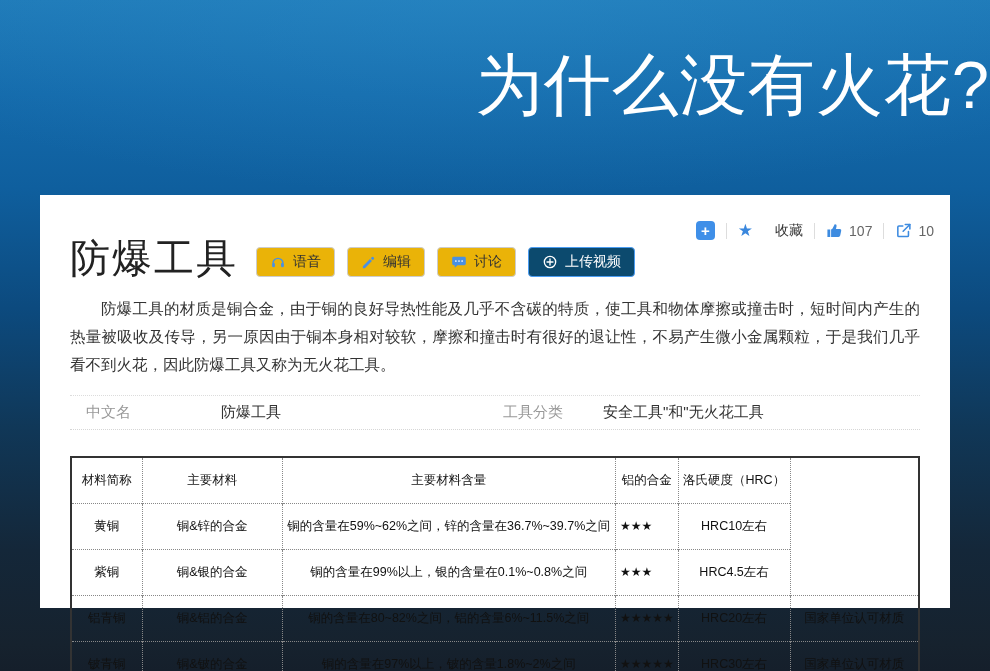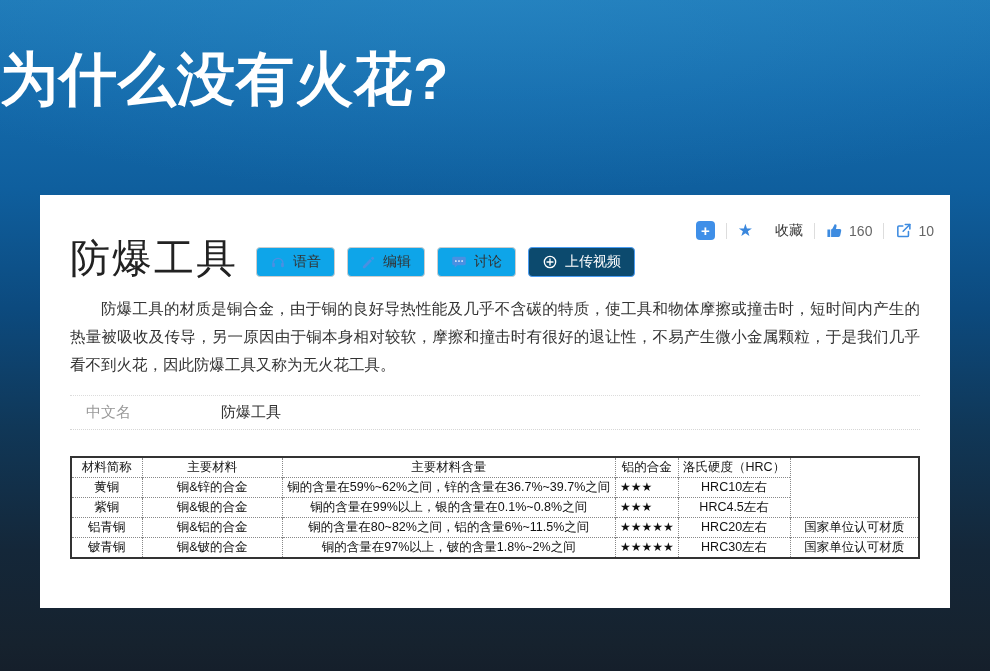--- a/index.html
+++ b/index.html
@@ -8,22 +8,22 @@
     font-family:"Liberation Sans","DejaVu Sans",sans-serif;
   }
   .slide{
     position:relative;width:990px;height:671px;
     background:
       radial-gradient(ellipse 120% 55% at 50% -5%, rgba(47,144,204,.45), rgba(0,0,0,0) 62%),
       linear-gradient(180deg,#1e79b7 0%,#146aab 14%,#0f5f9e 28%,#0c4a7e 46%,#103757 64%,#142739 82%,#16222e 96%,#151f2b 100%);
   }
   .slide-title{
     position:absolute;top:46px;left:0;width:100%;
-    text-align:left;color:#ffffff;
-    font-size:58px;font-weight:700;letter-spacing:1px;line-height:1.15;
+    text-align:right;color:#ffffff;
+    font-size:67px;font-weight:400;letter-spacing:1px;line-height:1.15;
   }
   .card{
     position:absolute;left:40px;top:195px;width:910px;height:413px;
     background:#ffffff;box-sizing:border-box;padding:0 30px;
   }
   
   .actions{
     position:absolute;top:26px;right:16px;
     display:flex;align-items:center;gap:11px;
     font-size:14px;color:#555;
@@ -39,21 +39,21 @@
   .act .lbl{color:#333;padding-left:16px;}
   .act .num{color:#666;}
   .blue-ic{color:#3d8be0;display:flex;align-items:center;}
   
   .header-row{display:flex;align-items:center;padding-top:40px;}
   .entry-title{
     font-size:40px;font-weight:400;color:#222;margin:0;letter-spacing:2px;line-height:1.15;
   }
   .btns{display:flex;gap:12px;margin-left:18px;margin-top:8px;}
   .btn{
-    height:30px;padding:0 13px;border:1px solid #ccc;border-radius:4px;background:#0ea5e9;
+    height:30px;padding:0 13px;border:1px solid #ccc;border-radius:4px;background:#eab308;
     display:flex;align-items:center;gap:7px;font-size:14px;color:#333;cursor:pointer;
     box-sizing:border-box;white-space:nowrap;
   }
   .btn .ic{color:#4a90e2;display:flex;align-items:center;}
   .btn.primary{background:#0c4a6e;border-color:#4a9cf2;color:#fff;}
   .btn.primary .ic{color:#fff;}
   
   .summary{
     margin-top:14px;font-size:15.5px;line-height:1.82;color:#333;
     text-indent:2em;text-align:justify;
@@ -64,21 +64,21 @@
   .info-pair{display:flex;width:50%;box-sizing:border-box;}
   .info-label{color:#999;flex:0 0 135px;}
   .info-pair.right .info-label{flex:0 0 100px;}
   .info-value{color:#333;}
   
   .mtable{
     margin-top:26px;width:100%;border-collapse:collapse;table-layout:fixed;
     font-size:12.5px;color:#111;border:2px solid #333;
   }
   .mtable th,.mtable td{
-    padding:1px 4px;font-weight:400;height:17px;line-height:1.3;
+    padding:14px 4px;font-weight:400;height:17px;line-height:1.3;
     white-space:nowrap;overflow:hidden;
     border-left:1px dotted #888;border-top:1px dotted #888;
   }
   .mtable tr:first-child th{border-top:none;}
   .mtable th:first-child,.mtable td:first-child{border-left:none;}
   .mtable th{text-align:center;}
   .mtable td{text-align:center;}
   .mtable td.l{text-align:center;}
   .mtable td.stars{text-align:left;letter-spacing:0;font-size:12px;}
 </style>
@@ -100,21 +100,21 @@
         <span class="star-glyph">★</span>
         <span class="lbl">收藏</span>
       </div>
       <div class="vdiv"></div>
       <div class="act">
         <span class="blue-ic">
           <svg width="17" height="17" viewBox="0 0 24 24" fill="currentColor">
               <path d="M2 10.5h4V21H2zM7.2 21h10.4a2.5 2.5 0 0 0 2.45-2l1.45-6.8A2 2 0 0 0 19.55 9.8H14.1l.85-4.2A2.1 2.1 0 0 0 12.9 3.1L12.3 3 9 9.7l-1.8.8z"></path>
             </svg>
         </span>
-        <span class="num">160</span>
+        <span class="num">107</span>
       </div>
       <div class="vdiv"></div>
       <div class="act">
         <span class="blue-ic">
           <svg width="17" height="17" viewBox="0 0 24 24" fill="none" stroke="currentColor" stroke-width="2.2" stroke-linecap="round" stroke-linejoin="round">
               <path d="M19 13.5V19a1.6 1.6 0 0 1-1.6 1.6H5.6A1.6 1.6 0 0 1 4 19V7.2a1.6 1.6 0 0 1 1.6-1.6H11"></path>
               <path d="M14.5 3.5H21v6.5"></path>
               <path d="M21 3.5l-9.5 9.5"></path>
             </svg>
         </span>
@@ -167,20 +167,24 @@
     </div>
 
     <p class="summary">防爆工具的材质是铜合金，由于铜的良好导热性能及几乎不含碳的特质，使工具和物体摩擦或撞击时，短时间内产生的热量被吸收及传导，另一原因由于铜本身相对较软，摩擦和撞击时有很好的退让性，不易产生微小金属颗粒，于是我们几乎看不到火花，因此防爆工具又称为无火花工具。</p>
 
     <div class="infobox">
       <div class="info-row">
         <div class="info-pair">
           <span class="info-label">中文名</span>
           <span class="info-value">防爆工具</span>
         </div>
+        <div class="info-pair right">
+          <span class="info-label">工具分类</span>
+          <span class="info-value">安全工具"和"无火花工具</span>
+        </div>
       </div>
     </div>
 
     <table class="mtable">
       <colgroup>
         <col style="width:8.4%">
           <col style="width:16.5%">
           <col style="width:39.3%">
         <col style="width:7.4%">
           <col style="width:13.2%">

